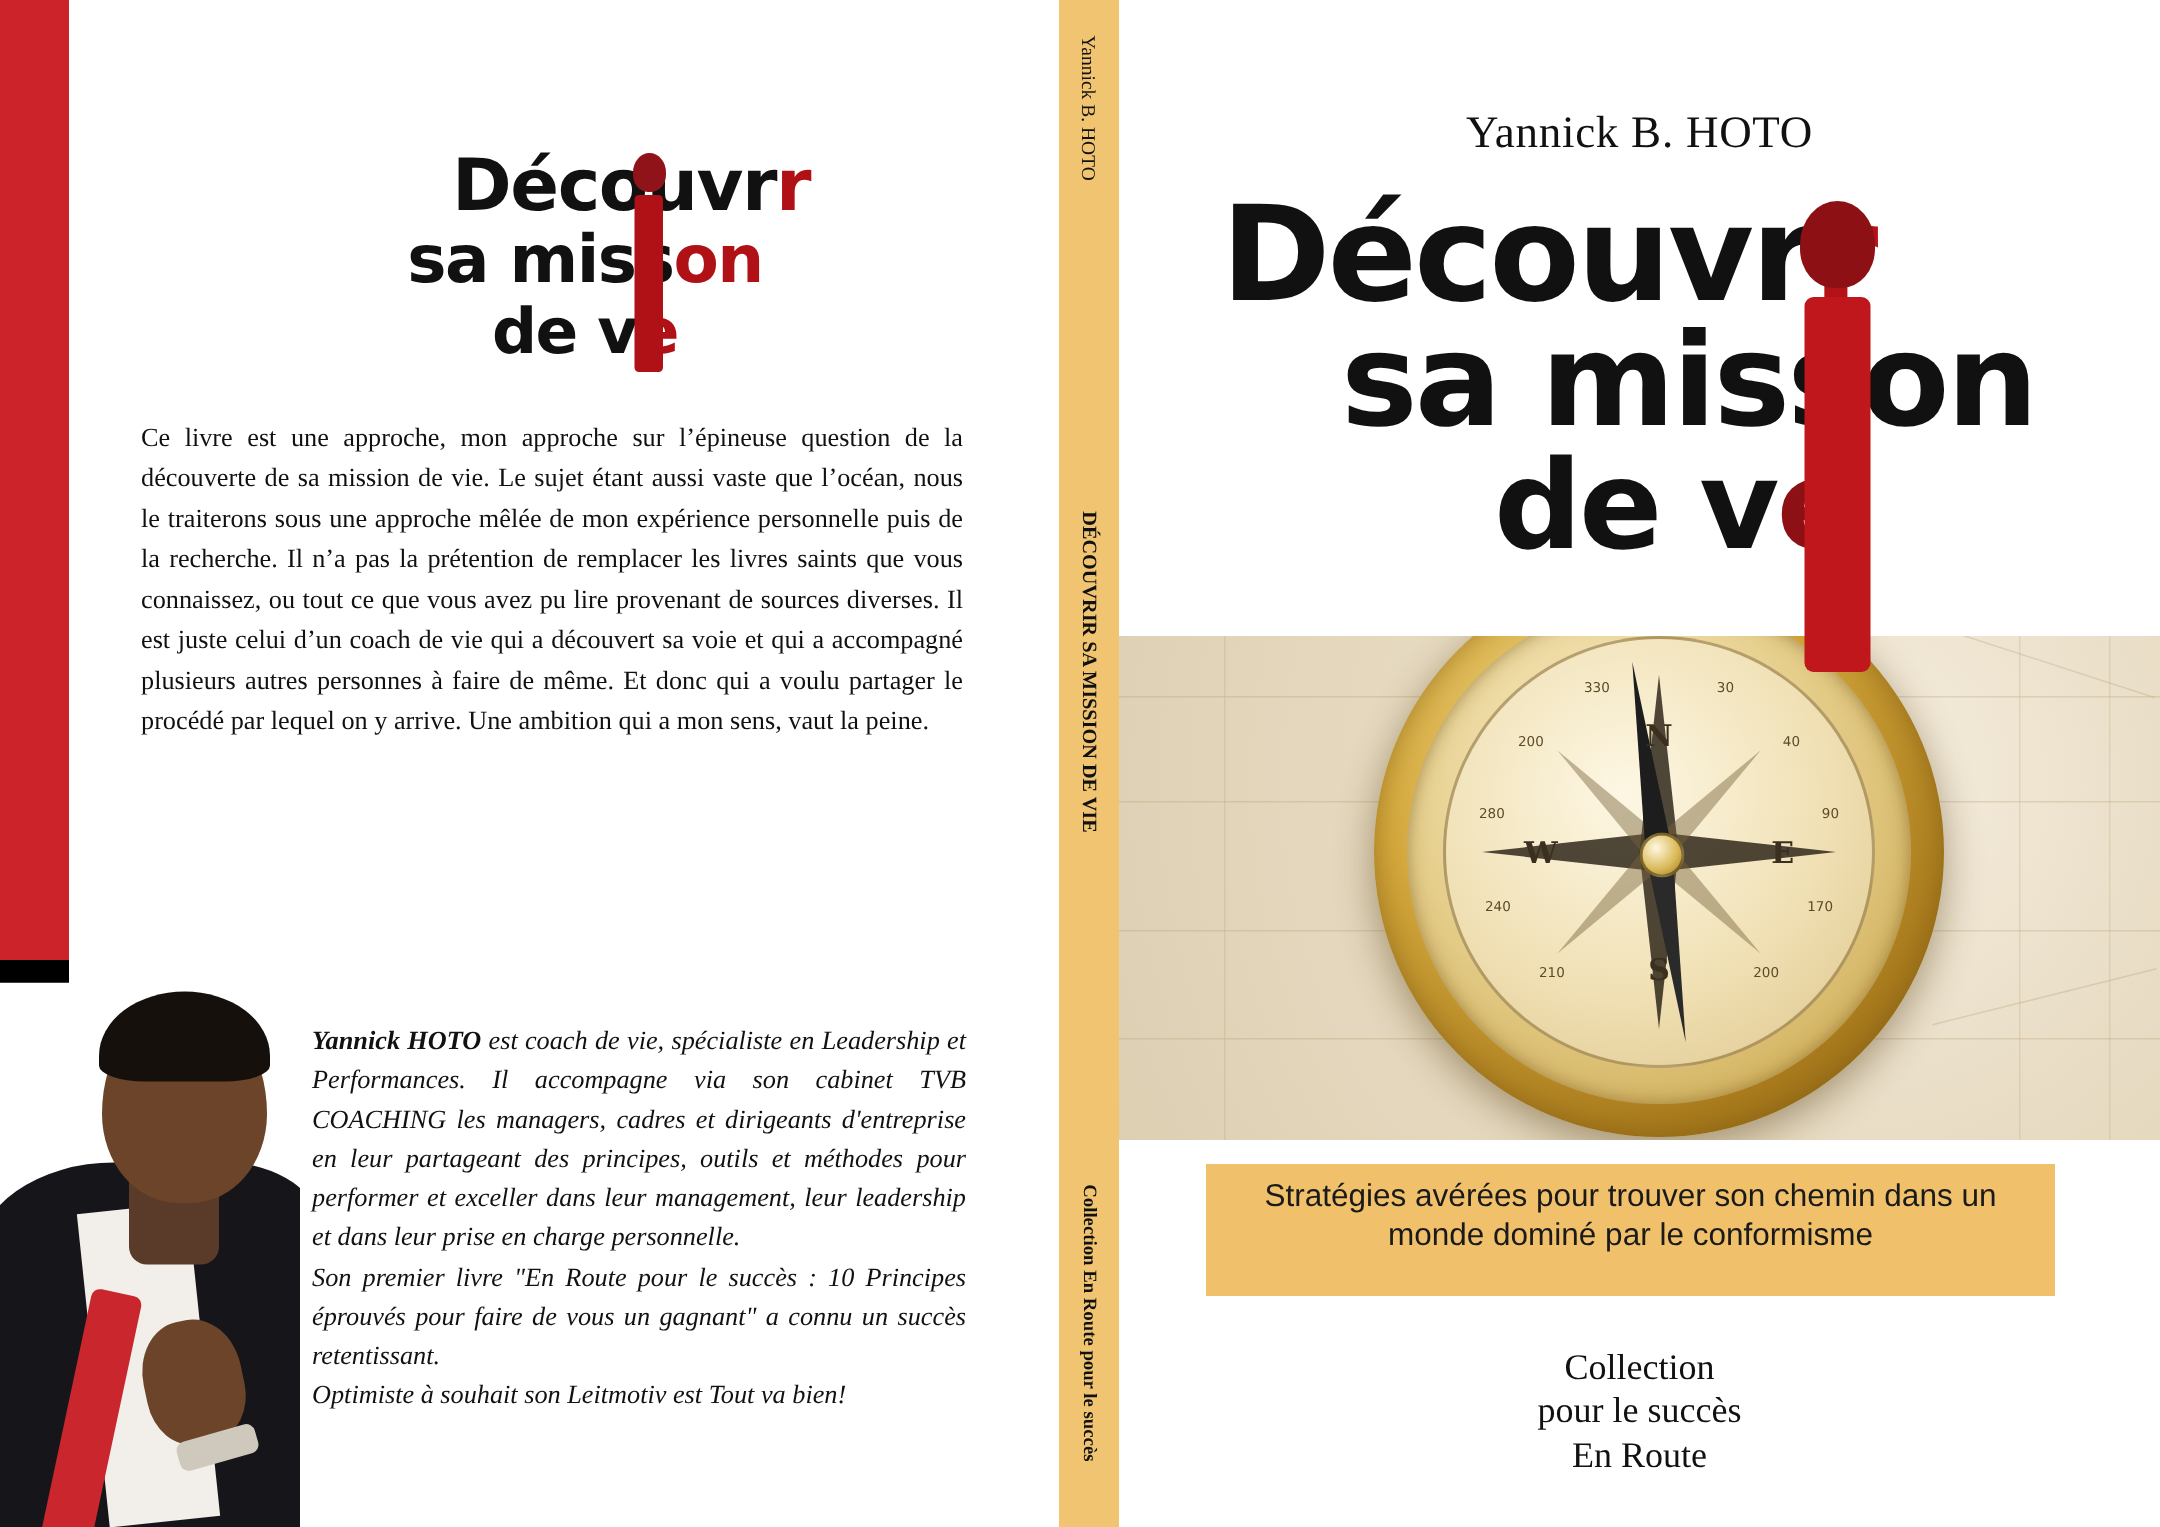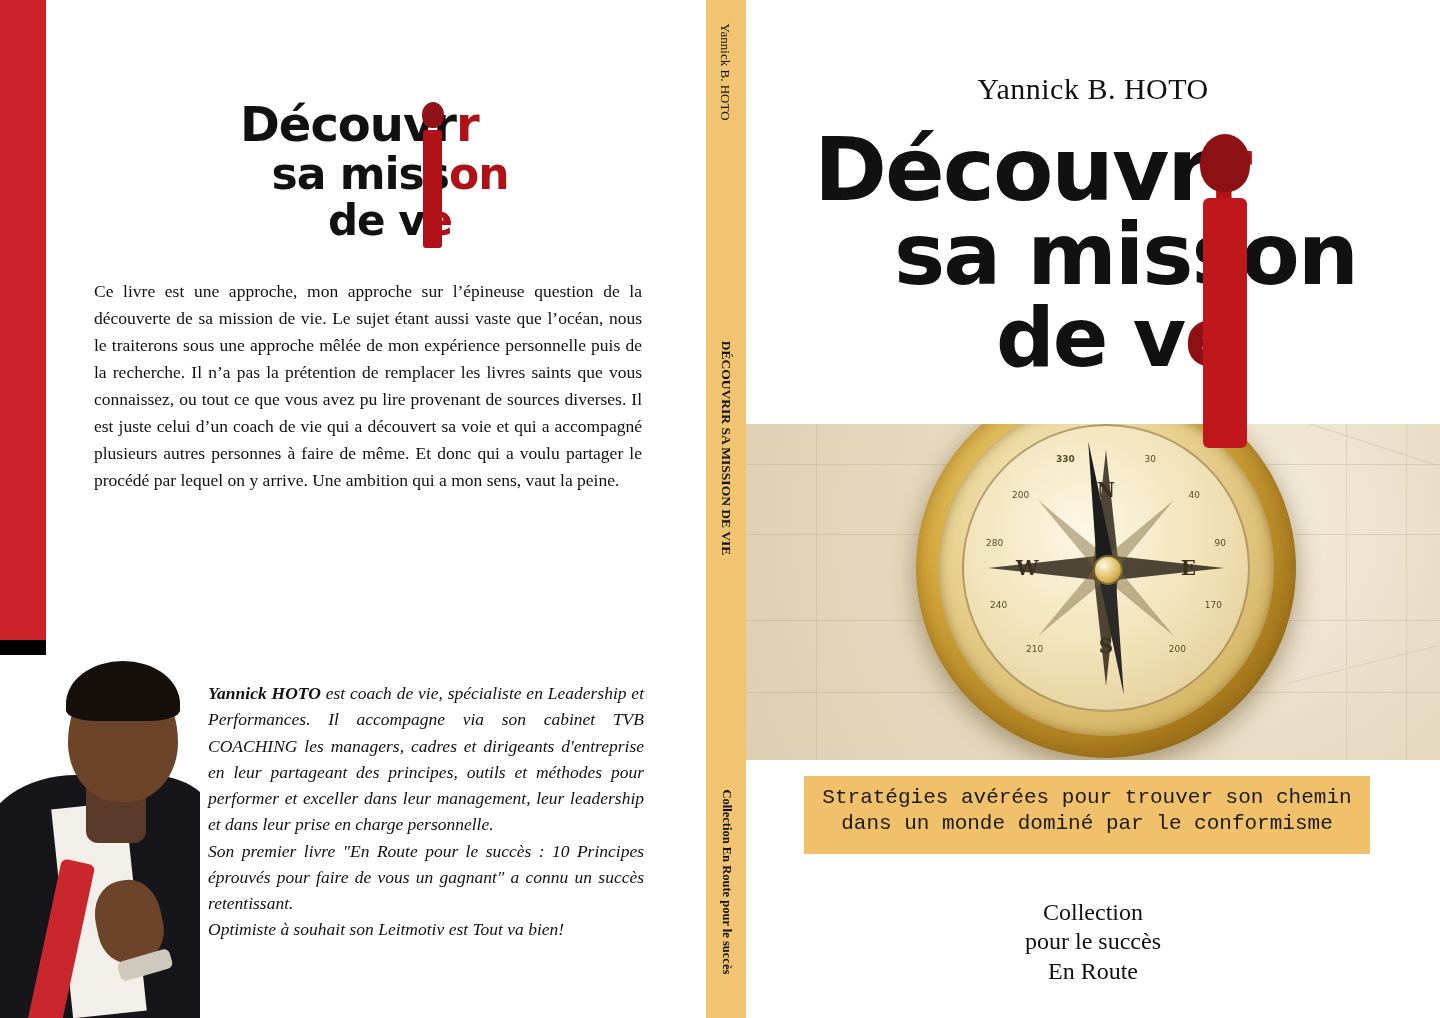--- a/index.html
+++ b/index.html
@@ -47,21 +47,21 @@
     width: 300px; height: 160px;
   }
   .logo-line {
     position: relative;
     font-family: "DejaVu Sans", sans-serif;
     font-weight: bold;
     letter-spacing: -1px;
     line-height: 1;
     color: #111111;
   }
-  .bl1 { font-size: 48px; text-align: left; }
+  .bl1 { font-size: 48px; text-align: right; }
   .bl2 { font-size: 44px; text-align: center; color:#b01116; margin-top: 4px;}
   .bl3 { font-size: 42px; text-align: center; color:#111; margin-top: 4px;}
   .bl1 .red { color:#b01116; }
   .bl2 .blk { color:#111; }
   .bl3 .red { color:#b01116; }
 
   
   .person-mini {
     position: absolute;
     left: 182px; top: 2px;
@@ -389,25 +389,25 @@
     font-size: 9px;
     color: #5c4a28;
   }
 
   .tagline {
     position: absolute;
     left: 804px; top: 776px;
     width: 566px;
     background: #f0c16a;
     color: #1a1a1a;
-    font-family: Liberation Mono, monospace;
+    font-family: Liberation Sans, sans-serif;
     font-size: 21px;
     line-height: 1.22;
     text-align: center;
-    padding: 9px 10px 18px 10px;
+    padding: 9px 10px 28px 10px;
     box-sizing: border-box;
   }
   .collection {
     position: absolute;
     left: 746px; top: 898px;
     width: 694px;
     text-align: center;
     font-family: "Liberation Serif", serif;
     font-size: 24px;
     line-height: 1.22;
@@ -500,21 +500,21 @@
           <div class="spike lt" style="transform: translate(-50%,-100%) rotate(225deg);"></div>
           <div class="spike lt" style="transform: translate(-50%,-100%) rotate(315deg);"></div>
         </div>
         <div class="needle-n"></div>
         <div class="needle-s"></div>
         <div class="hub"></div>
         <div class="letter lN">N</div>
         <div class="letter lS">S</div>
         <div class="letter lE">E</div>
         <div class="letter lW">W</div>
-        <div class="num" style="left:92px; top:28px;font-weight:bold;">330</div>
+        <div class="num" style="left:92px; top:28px;">330</div>
         <div class="num" style="left:48px; top:64px;">200</div>
         <div class="num" style="left:22px; top:112px;">280</div>
         <div class="num" style="right:92px; top:28px;">30</div>
         <div class="num" style="right:48px; top:64px;">40</div>
         <div class="num" style="right:22px; top:112px;margin-left:36px;">90</div>
         <div class="num" style="right:26px; bottom:100px;">170</div>
         <div class="num" style="right:62px; bottom:56px;">200</div>
         <div class="num" style="left:62px; bottom:56px;">210</div>
         <div class="num" style="left:26px; bottom:100px;">240</div>
       </div>

